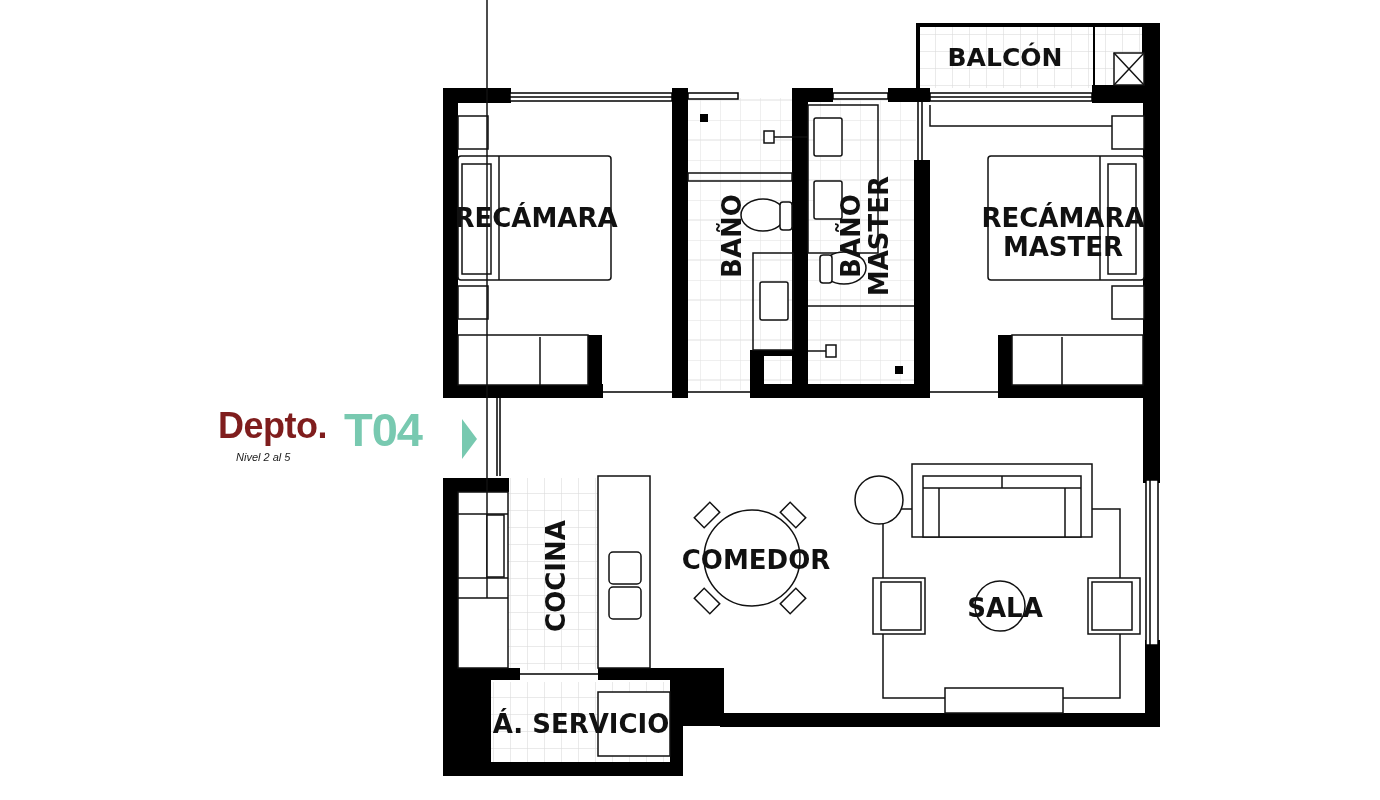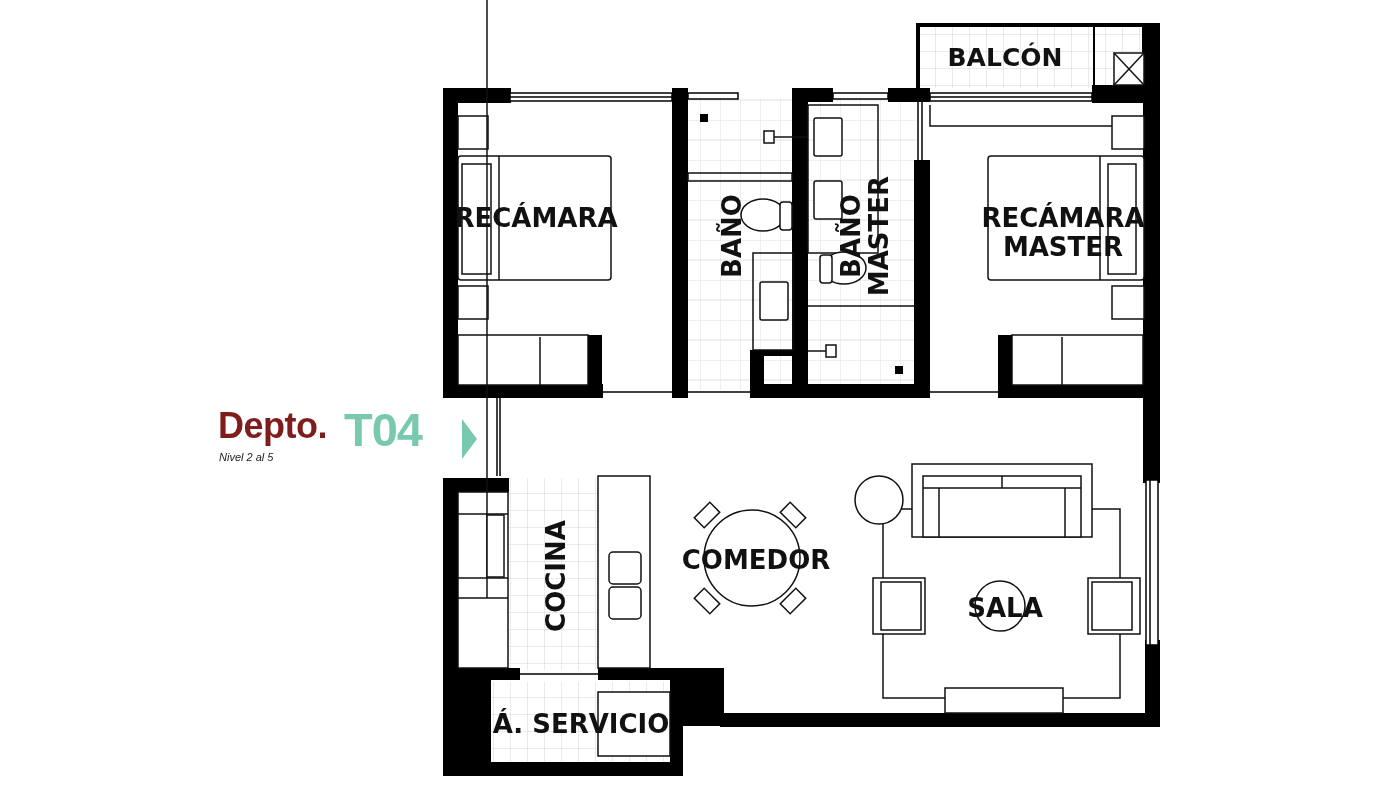--- a/index.html
+++ b/index.html
@@ -1,20 +1,20 @@
 <!DOCTYPE html>
 <html><head>
 <meta charset="utf-8">
 <style>
   html, body { margin:0; padding:0; background:#ffffff; }
   body { width:1380px; height:800px; position:relative; overflow:hidden; font-family:"Liberation Sans", sans-serif; }
   #plan { position:absolute; left:0; top:0; width:1380px; height:800px; }
   .title-block { position:absolute; left:218px; top:404px; }
   .depto { position:absolute; left:0; top:4px; font-family:"Liberation Sans", sans-serif; font-weight:bold; font-size:36px; color:#7f1d1d; letter-spacing:-0.5px; line-height:1; }
-  .nivel { position:absolute; left:1px; top:47px; font-family:"Liberation Sans", sans-serif; font-style:italic; font-size:11px; color:#1a1a1a; white-space:nowrap; }
+  .nivel { position:absolute; left:18px; top:47px; font-family:"Liberation Sans", sans-serif; font-style:italic; font-size:11px; color:#1a1a1a; white-space:nowrap; }
   .code { position:absolute; left:126px; top:2px; font-family:"Liberation Sans", sans-serif; font-weight:bold; font-size:47px; line-height:1; letter-spacing:-1px; }
   .arrow { position:absolute; left:244px; top:15px; width:0; height:0; border-top:20px solid transparent; border-bottom:20px solid transparent; border-left:15px solid #78c9b0; }
   .room-label { font-family:"DejaVu Sans", sans-serif; font-weight:bold; fill:#111; }
 </style>
 </head>
 <body>
 
 <div class="title-block">
   <div class="depto">Depto.</div>
   <div class="nivel">Nivel 2 al 5</div>

